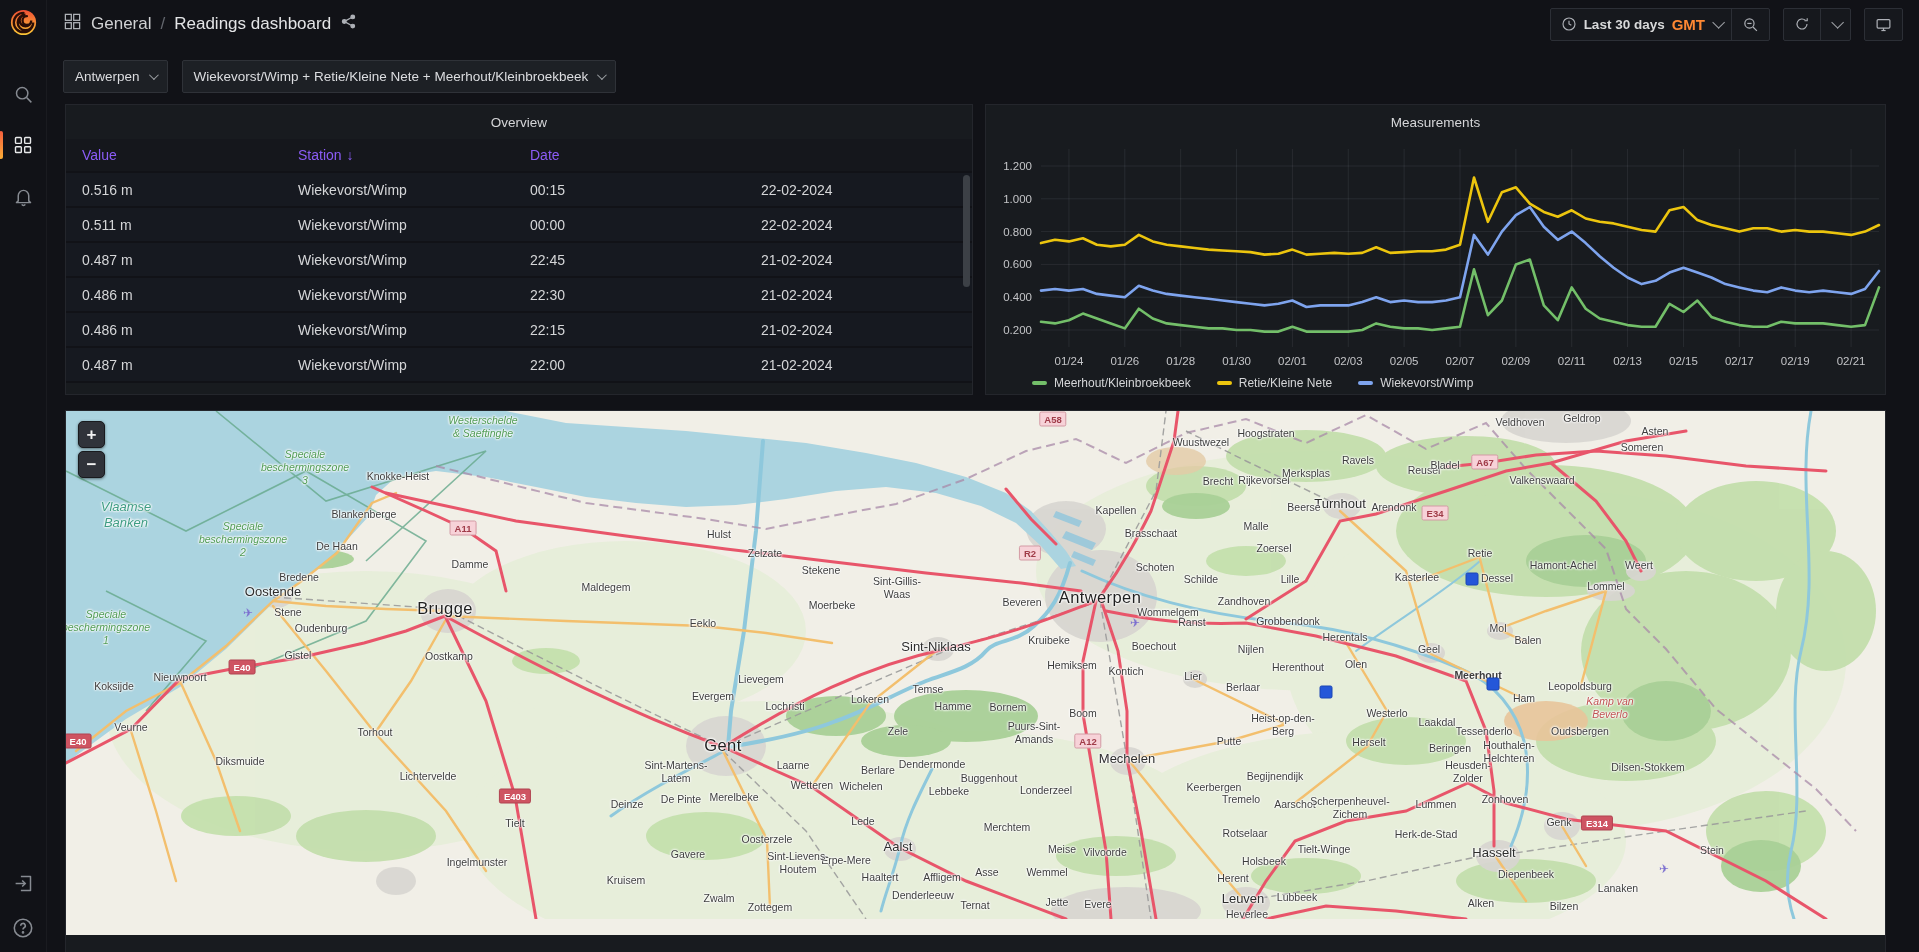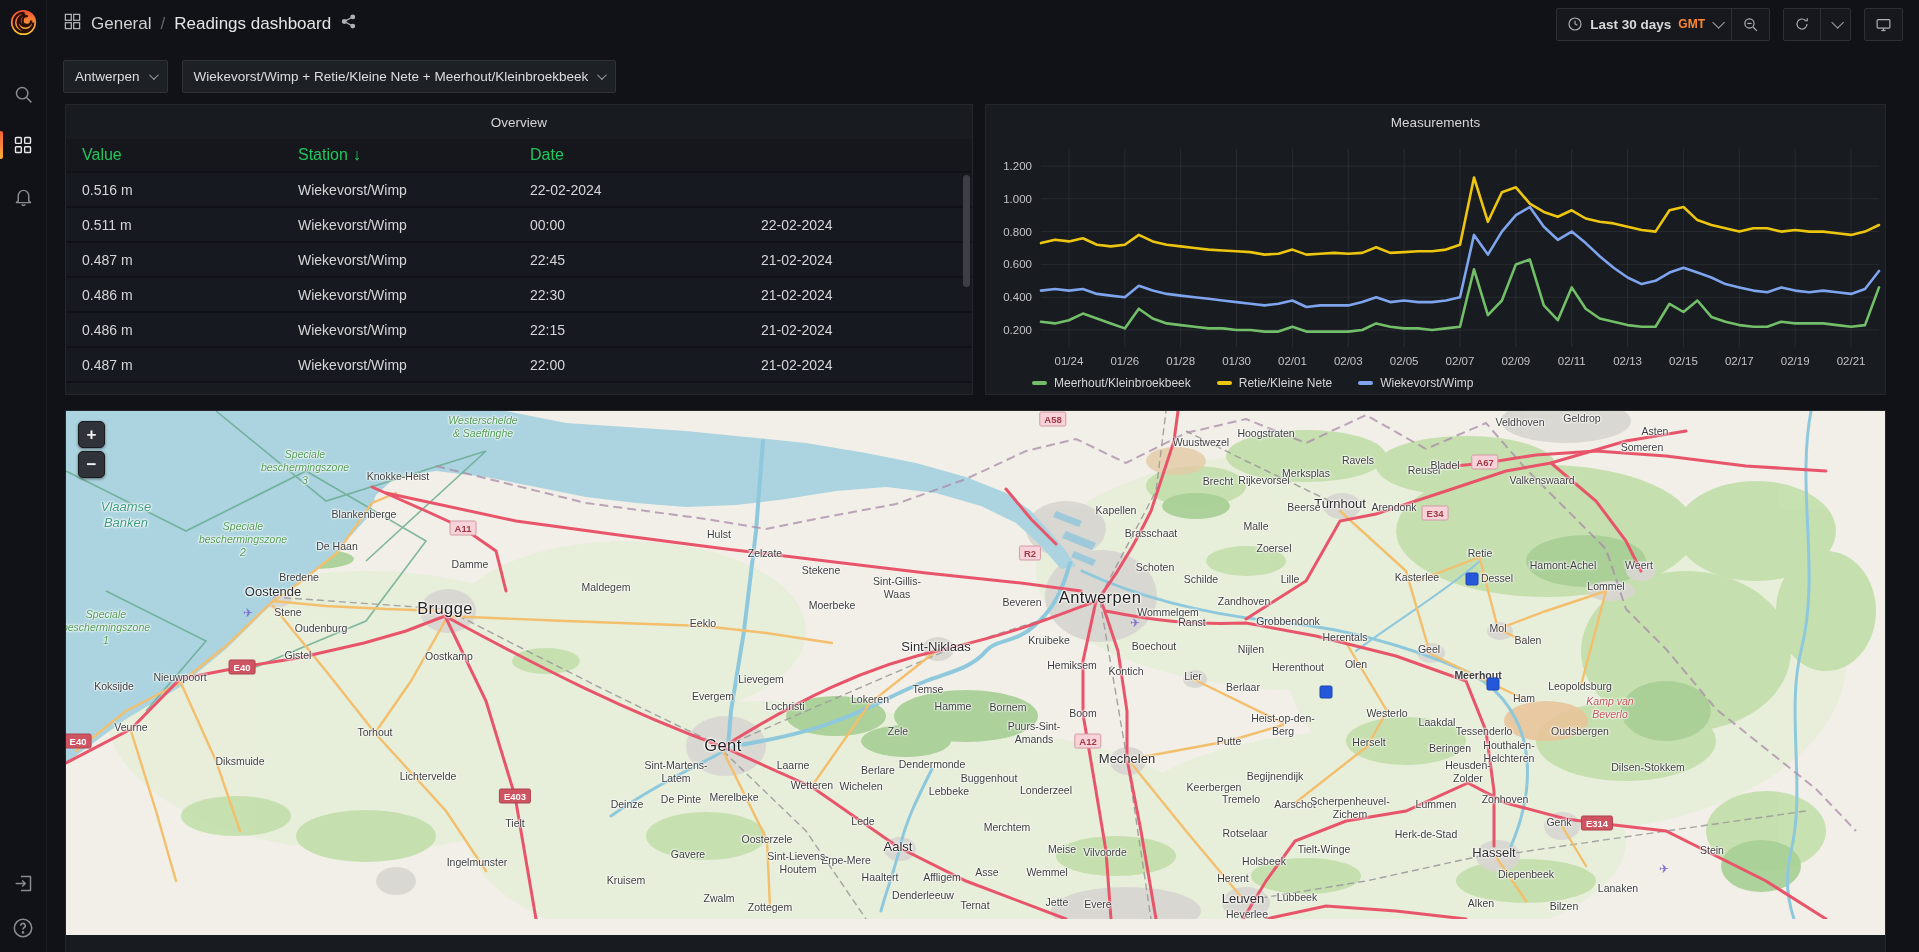--- a/index.html
+++ b/index.html
@@ -27,21 +27,21 @@
   .crumb-folder { color:#d0d1d3; }
   .crumb-sep { color:#63666d; }
   .crumb-title { color:#e3e4e6; }
   .share svg { stroke:#aeb1b7; fill:#aeb1b7; }
   .top-right { margin-left:auto; display:flex; align-items:center; gap:13px; }
   .btn-group { display:flex; align-items:stretch; border:1px solid #2c2f36; border-radius:2px; height:33px; background:#16181d; }
   .tbtn { display:flex; align-items:center; gap:7px; padding:0 10px; cursor:pointer; font-size:14px; color:#d8d9da; }
   .tbtn + .tbtn { border-left:1px solid #2c2f36; }
   .tbtn svg { stroke:#aeb1b7; fill:none; stroke-width:1.7; }
   .time-label { font-weight:700; font-size:13.5px; }
-  .tz { color:#ff8833; font-weight:700; font-size:12px; }
+  .tz { color:#ff8833; font-weight:700; font-size:15px; }
   .chev { width:9px; height:9px; border-right:1.6px solid #9da0a5; border-bottom:1.6px solid #9da0a5;
     transform:rotate(45deg) translateY(-3px); }
 
   
   .varrow { position:absolute; left:63px; top:60px; display:flex; gap:14px; }
   .varbox { height:33px; background:#1d2025; border:1px solid #2f3238; border-radius:2px;
     display:flex; align-items:center; gap:9px; padding:0 11px; font-size:13.5px; color:#dcdde0; cursor:pointer; }
   .varbox .chev { transform:rotate(45deg) translateY(-2px); width:7px; height:7px; }
 
   
@@ -49,21 +49,21 @@
   .panel-title { height:34px; display:flex; align-items:center; justify-content:center;
     font-size:13.5px; color:#d5d6d8; cursor:pointer; }
   .p-overview { left:65px; top:104px; width:908px; height:291px; }
   .p-chart   { left:985px; top:104px; width:901px; height:291px; }
   .p-map     { left:65px; top:410px; width:1821px; height:560px; }
 
   
   .tablewrap { position:relative; height:256px; overflow:hidden; }
   .thead,.tr { display:grid; grid-template-columns:216px 232px 231px 1fr; }
   .thead { background:#15171c; height:34px; border-bottom:2px solid #111217; }
-  .th { display:flex; align-items:center; padding-left:16px; color:#22c55e; font-size:16px; gap:5px; cursor:pointer; }
+  .th { display:flex; align-items:center; padding-left:16px; color:#8b5cf6; font-size:14px; gap:5px; cursor:pointer; }
   .tr { height:35px; background:#161920; border-bottom:2px solid #111217; }
   .td { display:flex; align-items:center; padding-left:16px; font-size:14px; color:#d5d6d8; }
   .vscroll { position:absolute; right:2px; top:36px; width:7px; height:112px; background:#3c4046; border-radius:4px; }
 
   
   .chart-body { padding:2px 0 0 0; }
   .axis-text { font-size:11.5px; fill:#c3c4c7; font-family:"Liberation Sans",sans-serif; }
   .gridline { stroke:rgba(204,210,220,0.09); stroke-width:1; }
   .legend { display:flex; gap:26px; margin:3px 0 12px 46px; }
   .legend-item { display:flex; align-items:center; gap:7px; font-size:12px; color:#d5d6d8; cursor:pointer; }
@@ -230,20 +230,21 @@
   <div class="tablewrap">
     <div class="thead" id="table-head">
         <div class="th">Value</div>
         <div class="th">Station<span>↓</span></div>
         <div class="th">Date</div>
       </div>
     <div id="table-body">
         <div class="tr">
           <div class="td">0.516 m</div>
           <div class="td">Wiekevorst/Wimp</div>
+          <div class="td">00:15</div>
           <div class="td">22-02-2024</div>
         </div>
         <div class="tr">
           <div class="td">0.511 m</div>
           <div class="td">Wiekevorst/Wimp</div>
           <div class="td">00:00</div>
           <div class="td">22-02-2024</div>
         </div>
         <div class="tr">
           <div class="td">0.487 m</div>

